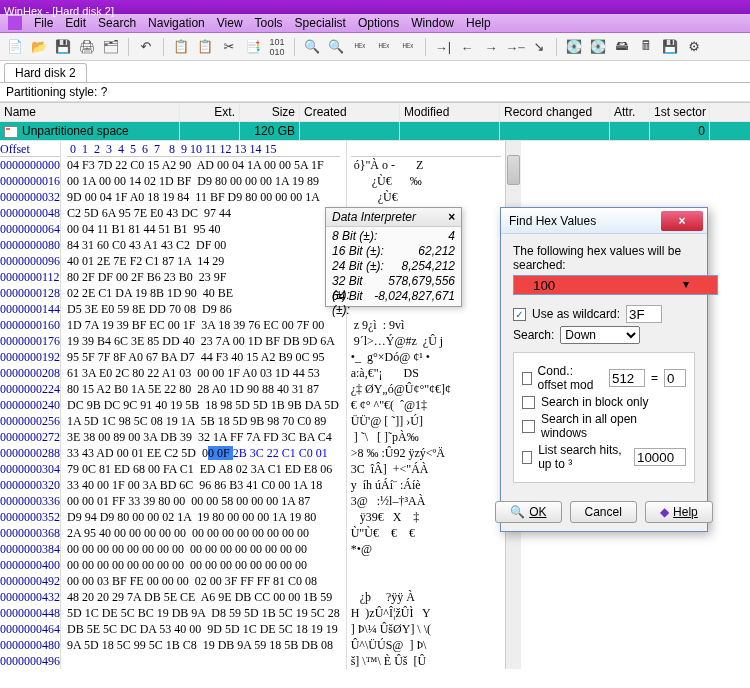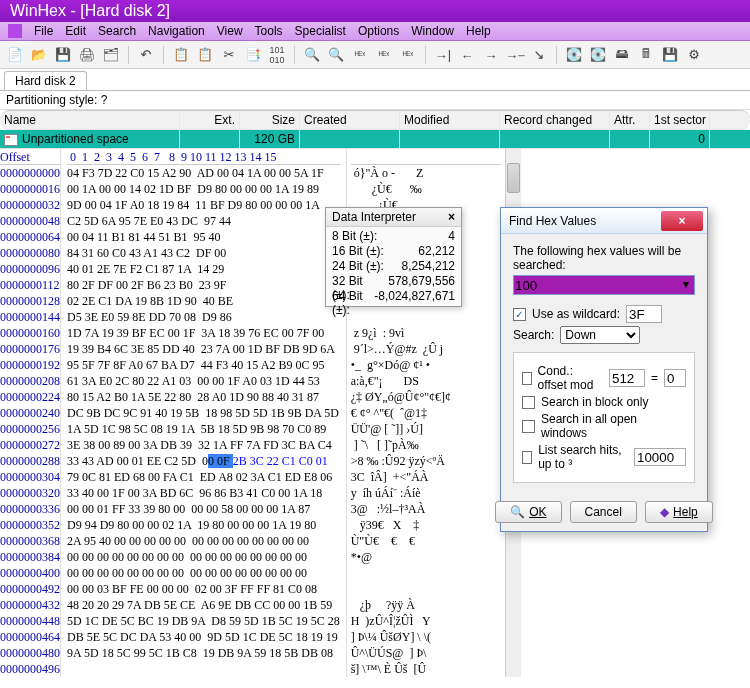--- a/index.html
+++ b/index.html
@@ -1,27 +1,27 @@
 <!DOCTYPE html>
 <html><head>
 <meta charset="utf-8">
 <style>
   * { box-sizing: border-box; margin: 0; padding: 0; }
   body { font-family: "Segoe UI", Tahoma, sans-serif; font-size: 11px; background: #fff; color: #000; width: 750px; height: 688px; overflow: hidden; position: relative; }
-  .titlebar { background: linear-gradient(#a422d6,#8818c0); color: #fff; height: 22px; line-height: 22px; padding-left: 10px; font-size: 16px; }
+  .titlebar { background: linear-gradient(#a422d6,#8818c0); color: #fff; height: 14px; line-height: 22px; padding-left: 4px; font-size: 11px; }
   .menubar { display: flex; gap: 12px; padding: 2px 8px; background: linear-gradient(#e2b7f4,#d49aef); border-bottom: 1px solid #a86cc9; font-size: 12px; }
   .menubar span { cursor: default; }
   .toolbar { display: flex; align-items: center; gap: 6px; padding: 3px 6px; background: #f4f4f4; border-bottom: 1px solid #d0d0d0; height: 28px; }
   .tb-icon { width: 18px; height: 18px; display: inline-flex; align-items: center; justify-content: center; font-size: 13px; color: #444; }
   .tb-sep { width: 1px; height: 18px; background: #c8c8c8; margin: 0 2px; }
   .tab { display:inline-block; background:#fff; border:1px solid #bbb; border-bottom:none; padding:2px 10px; margin-left:4px; font-size:12px; border-radius:3px 3px 0 0; }
   .tabbar { padding-top:2px; border-bottom:1px solid #bbb; }
   .partline { padding:2px 6px; font-size:12px; border-bottom:1px solid #ddd; }
   .grid-head, .grid-row { display:grid; grid-template-columns: 180px 60px 60px 100px 100px 110px 40px 60px; font-size:12px; border-bottom:1px solid #e3e3e3; }
-  .grid-head { background:#f1f1f1; border-top:1px solid #ccc;border-radius:9px; }
+  .grid-head { background:#f1f1f1; border-top:1px solid #ccc; }
   .grid-head div, .grid-row div { padding:2px 4px; border-right:1px solid #e8e8e8; white-space:nowrap; overflow:hidden; }
   .grid-row { background:#14b8a6; }
   .disk-icon { display:inline-block; width:14px; height:12px; background:#fff; border:1px solid #888; margin-right:4px; vertical-align:middle; position:relative; }
   .disk-icon::after { content:""; position:absolute; top:1px; left:1px; width:4px; height:2px; background:#f66; }
   .hexarea { display:flex; font-family: Liberation Serif, serif; font-size:12px; }
   .offcol { color:#0000aa; border-right:1px solid #ddd; }
   .offcol div, .hexcol div, .asccol div { height:16px; line-height:16px; white-space:pre; }
   .offcol .hd, .hexcol .hd, .asccol .hd { color:#0000aa; border-bottom:1px solid #ccc; }
   .hexcol { padding:0 6px; border-right:1px solid #ddd; }
   .asccol { padding:0 4px; }
@@ -36,21 +36,21 @@
   .panel-row { display:flex; justify-content:space-between; gap:8px; height:15px; }
   
   .dialog { position:absolute; background:#f0f0f0; border:1px solid #6a8bbf; box-shadow:3px 3px 10px rgba(0,0,0,.3); font-size:12px; }
   .dlg-title { background:linear-gradient(#fff,#e0ecf8); border-bottom:1px solid #c2d6ef; display:flex; justify-content:space-between; align-items:center; height:26px; }
   .dlg-title span:first-child { padding-left:8px; }
   .dlg-close { width:42px; height:20px; background:linear-gradient(#e68,#c23); color:#fff; display:flex; align-items:center; justify-content:center; margin-right:4px; border-radius:2px; font-weight:bold; }
   .dlg-body { padding:10px 12px; }
   .dlg-body .frame { border:1px solid #ccc; background:#fff; padding:8px; margin-top:8px; }
   .dlg-row { display:flex; align-items:center; gap:6px; margin:3px 0; font-size:12px; }
   select, input[type=text] { font-size:12px; font-family: inherit; }
-  input.combo { width:190px; height:20px; border:1px solid #7a9ccc; padding:1px 1px; background:#a21caf; }
+  input.combo { width:190px; height:20px; border:1px solid #7a9ccc; padding:1px 19px; background:#ef4444; }
   input.small { width:36px; height:18px; border:1px solid #aaa; padding:0 2px; }
   input.med { width:52px; height:18px; border:1px solid #aaa; padding:0 2px; }
   .btn { background:linear-gradient(#fefefe,#e4e4e4); border:1px solid #9c9c9c; padding:3px 14px; border-radius:3px; display:inline-flex; align-items:center; gap:4px; font-size:12px; }
   .btn-row { display:flex; justify-content:center; gap:8px; padding:8px 4px 8px; }
   .chk { display:inline-block; width:13px; height:13px; background:#fff; border:1px solid #707070; text-align:center; line-height:11px; font-size:10px; }
   .chk.checked::after { content:"✓"; color:#1060c0; }
 </style>
 </head>
 <body>
 
@@ -235,21 +235,21 @@
       <div>H  )zÛ^Î¦žÛÌ   Y</div>
       <div>] Þ\¼ ÛšØY] \ \(</div>
       <div>Û^\ÜÚS@  ] Þ\   </div>
       <div>š] \™\ È Ûš  [Û </div>
     </div>
     <div class="scroll-track">
       <div class="scroll-thumb"></div>
     </div>
   </div>
 
-<div class="panel" style="left:325px; top:207px; width:137px;">
+<div class="panel" style="left:325px; top:207px; width:137px;font-style:italic;">
   <div class="panel-hd">
     <span>Data Interpreter</span>
     <span style="font-weight:bold">×</span>
   </div>
   <div class="panel-body" id="interp-body">
       <div class="panel-row">
         <span>8 Bit (±):</span>
         <span>4</span>
       </div>
       <div class="panel-row">

